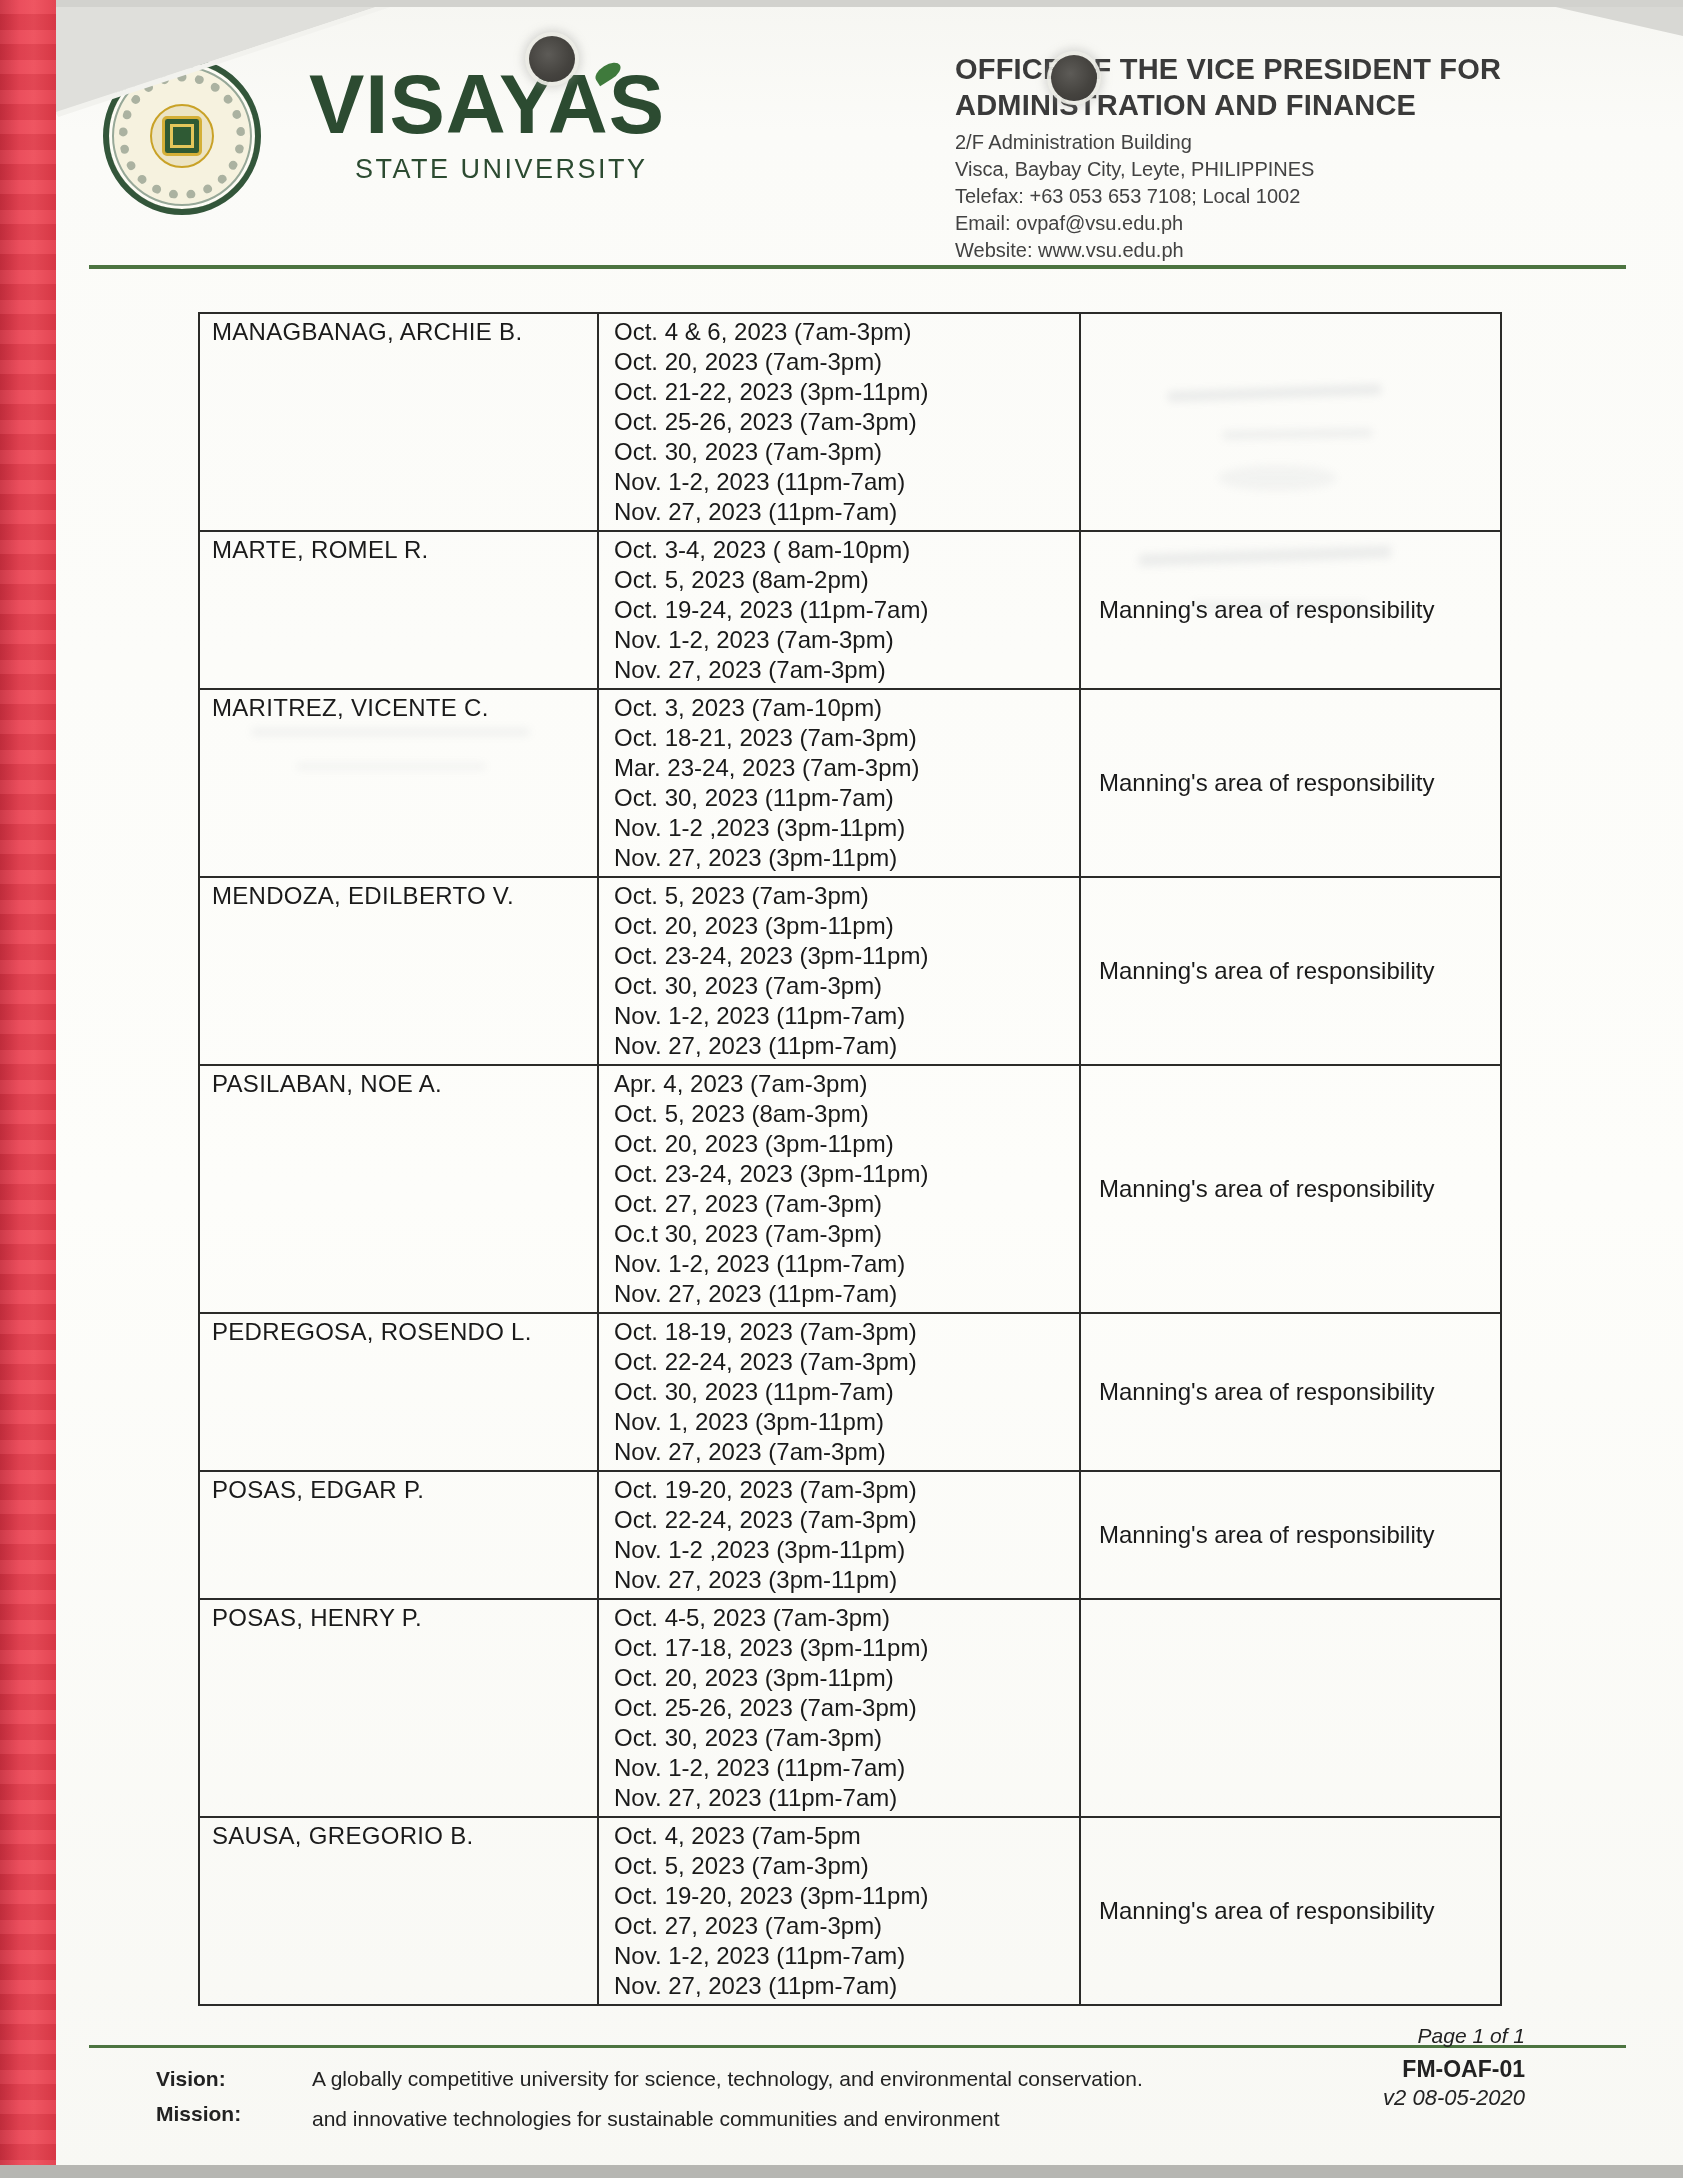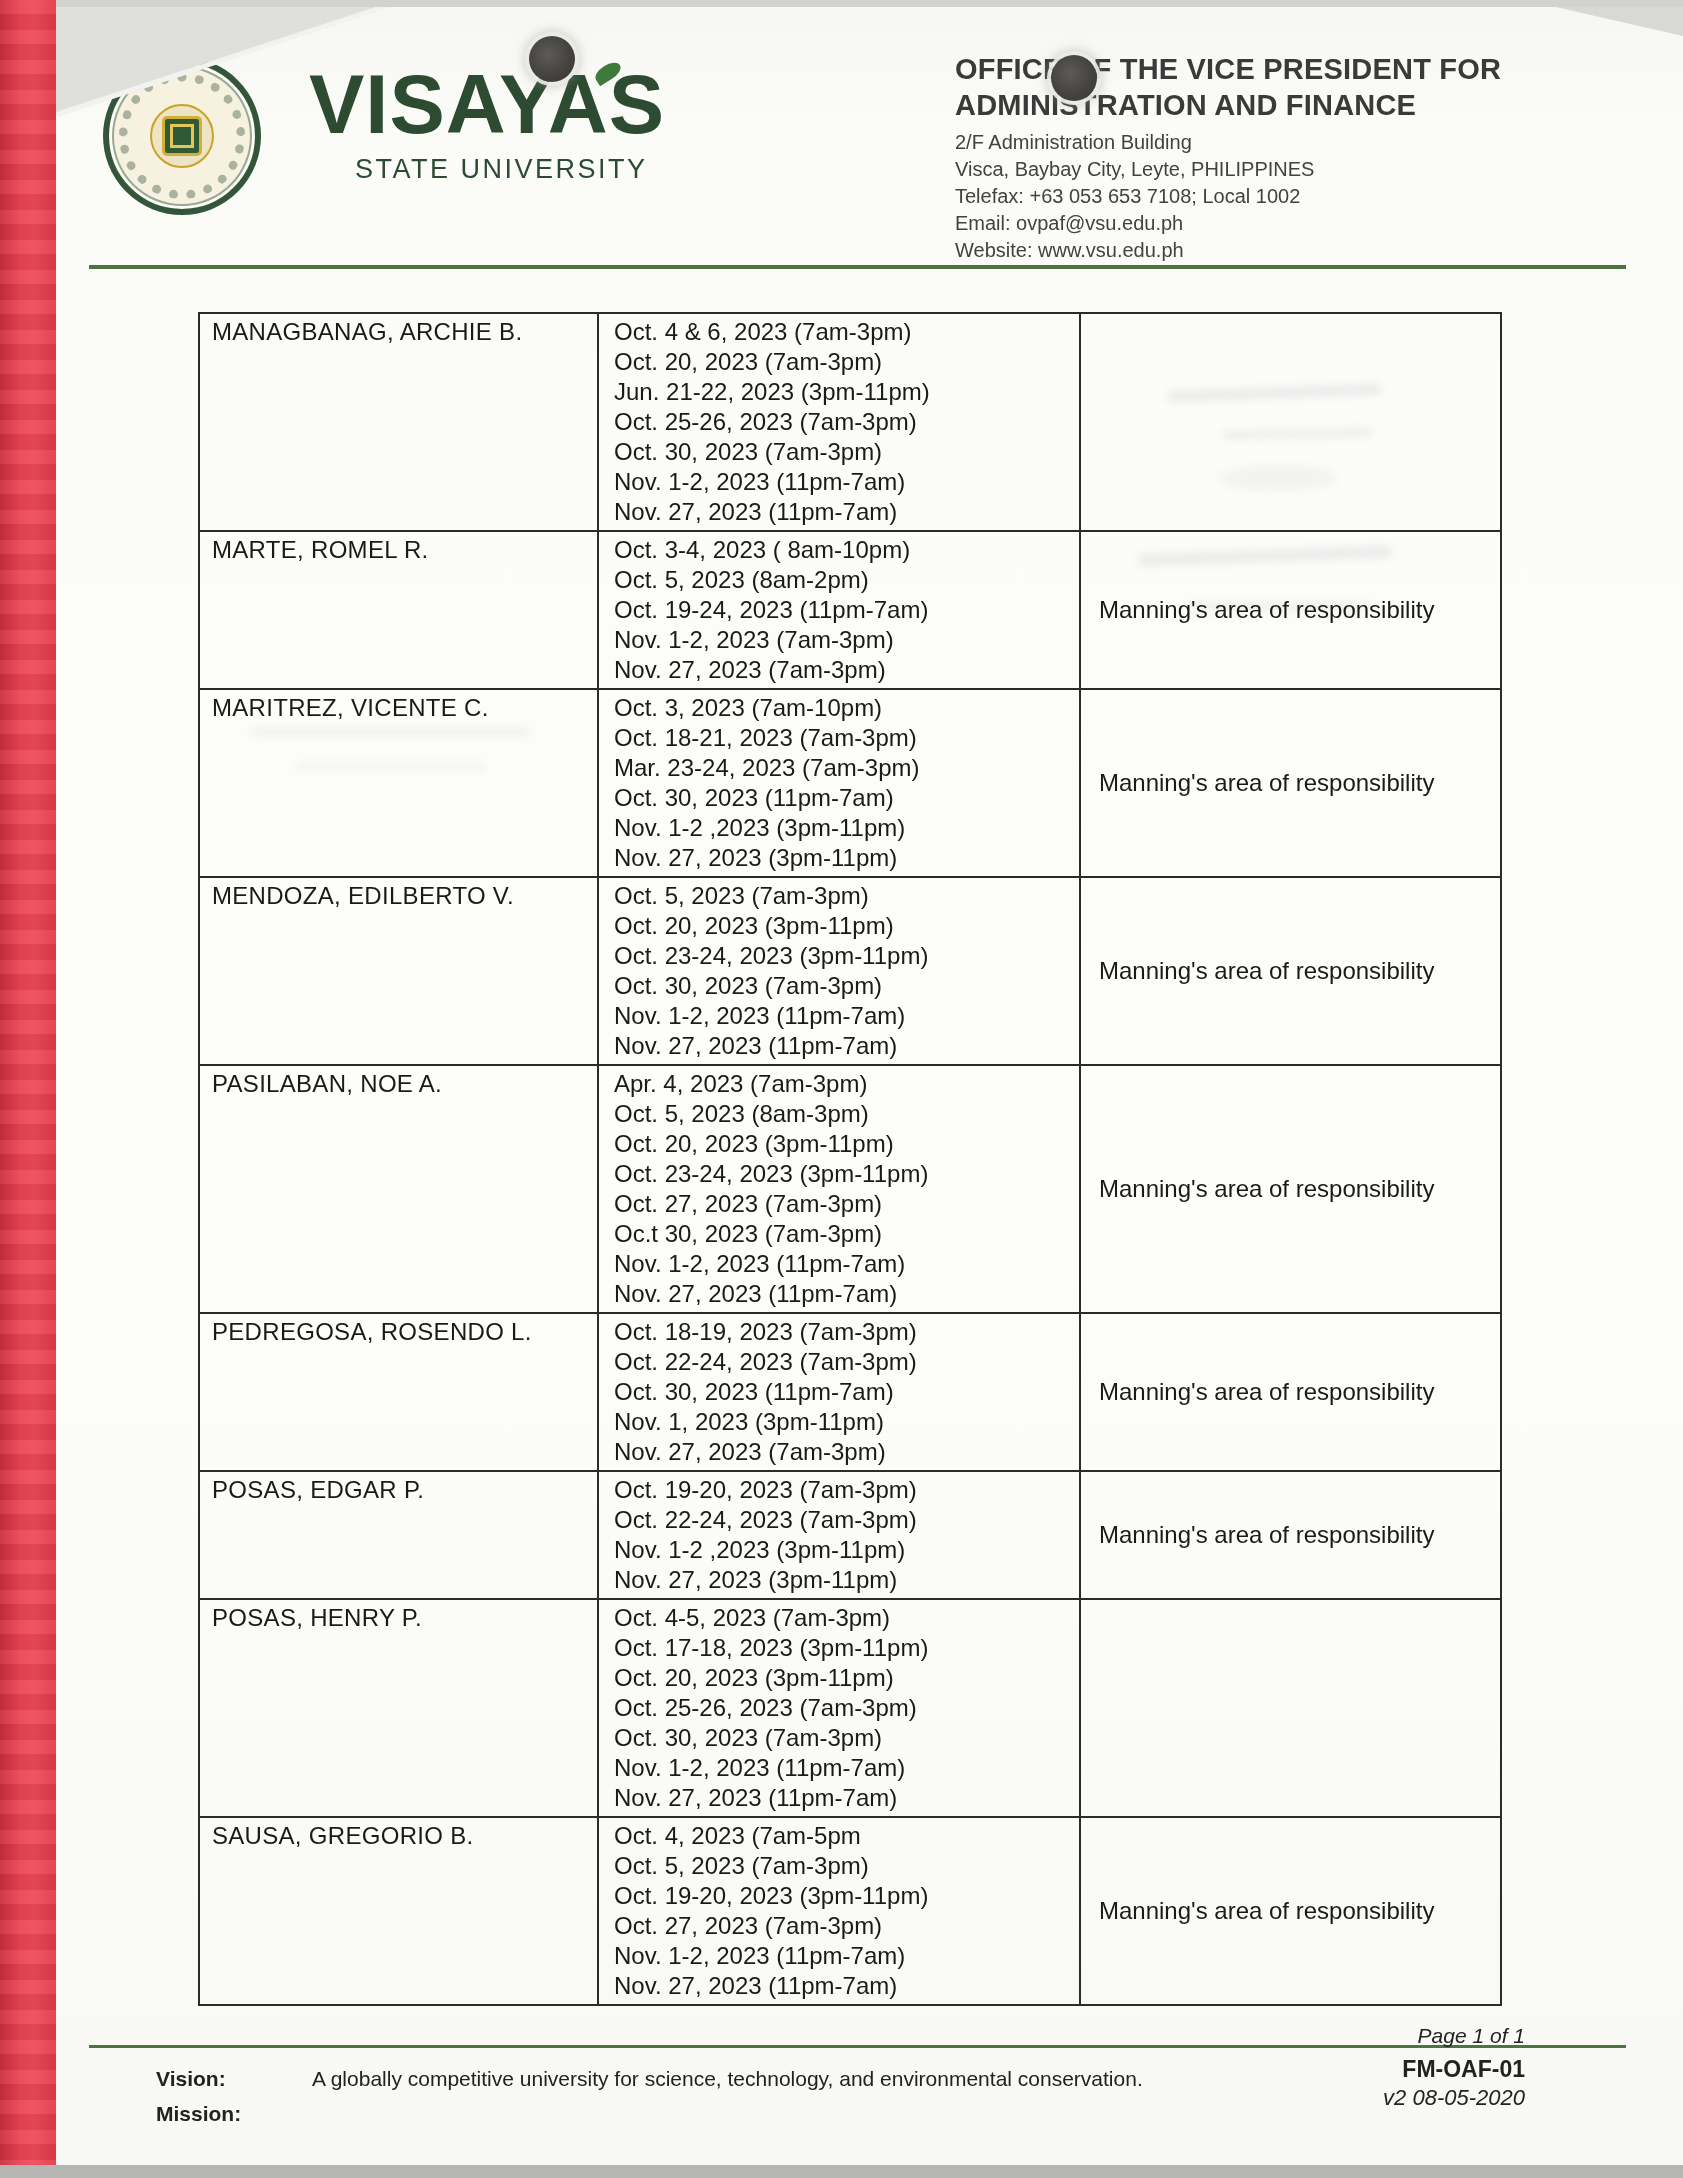--- a/index.html
+++ b/index.html
@@ -138,21 +138,21 @@
       <col class="col-name">
         <col class="col-sched">
         <col class="col-remark">
     </colgroup>
     <tbody id="table-body">
     <tr>
       <td class="name-cell">MANAGBANAG, ARCHIE B.</td>
       <td class="sched-cell">
             <div class="sched-line">Oct. 4 &amp; 6, 2023 (7am-3pm)</div>
             <div class="sched-line">Oct. 20, 2023 (7am-3pm)</div>
-            <div class="sched-line">Jun. 21-22, 2023 (3pm-11pm)</div>
+            <div class="sched-line">Oct. 21-22, 2023 (3pm-11pm)</div>
             <div class="sched-line">Oct. 25-26, 2023 (7am-3pm)</div>
             <div class="sched-line">Oct. 30, 2023 (7am-3pm)</div>
             <div class="sched-line">Nov. 1-2, 2023 (11pm-7am)</div>
             <div class="sched-line">Nov. 27, 2023 (11pm-7am)</div>
           </td>
       <td class="remark-cell"></td>
     </tr>
 
     <tr>
       <td class="name-cell">MARTE, ROMEL R.</td>
@@ -260,20 +260,21 @@
   </table>
 
   <div class="rule rule-footer"></div>
 
   <div class="footer-left">
     <div class="footer-grid">
       <div class="footer-label">Vision:</div>
       <div>A globally competitive university for science, technology, and environmental conservation.</div>
       <div class="footer-label">Mission:</div>
       <div class="mission-wrap">
+        <div>and innovative technologies for sustainable communities and environment</div>
       </div>
     </div>
   </div>
 
   <div class="footer-right">
     <div class="page-label">Page 1 of 1</div>
     <div class="form-code">FM-OAF-01</div>
     <div class="form-version">v2 08-05-2020</div>
   </div>
 

